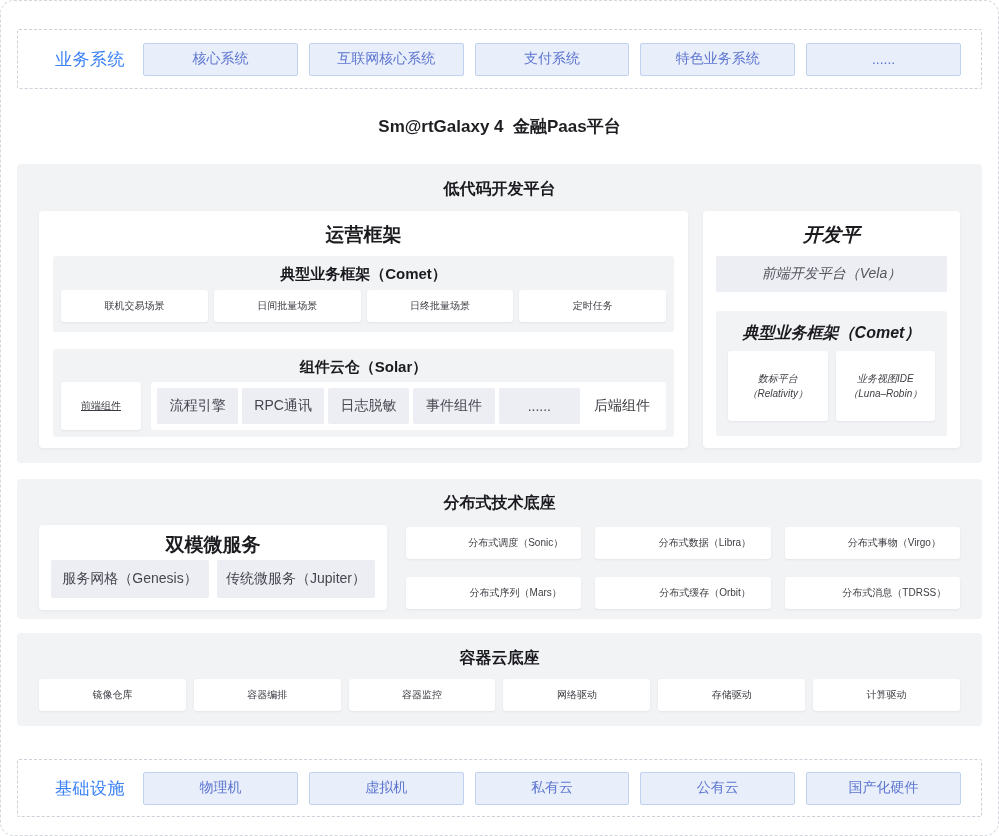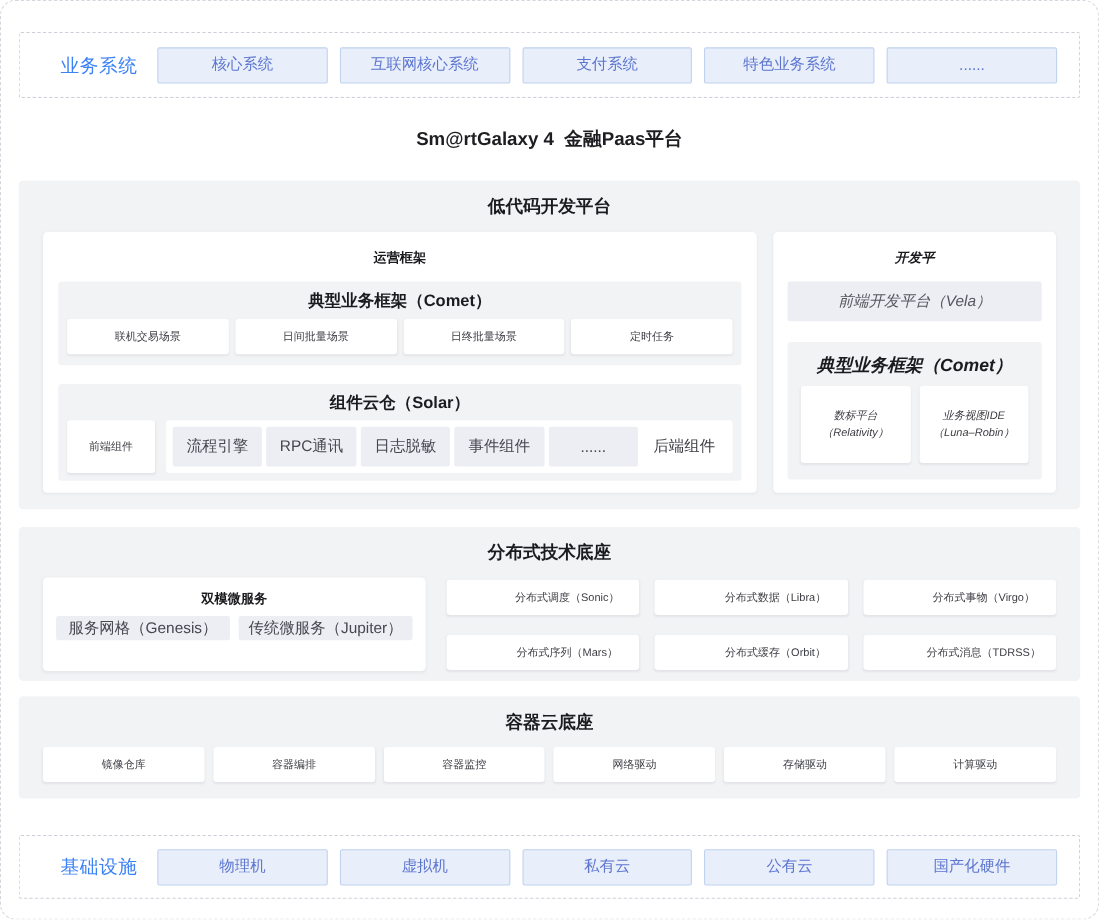--- a/index.html
+++ b/index.html
@@ -37,39 +37,39 @@
   .panel { background: #f2f3f5; border-radius: 4px; }
   .panel-title { text-align:center; font-weight:700; color:#1b1b1f; }
 
   
   .lc-panel { height: 299px; padding: 0 22px 15px; }
   .lc-panel .panel-title { height: 47px; line-height: 49px; font-size: 16px; }
   .lc-content { display:flex; gap: 15px; height: 237px; }
 
   .white-box { background:#fff; border-radius:4px; box-shadow: 0 1px 3px rgba(120,125,140,.10); }
   .op-box { flex: 1; padding: 0 14px; }
-  .box-title { height: 45px; line-height: 47px; text-align:center; font-weight:700; font-size:12px; color:#1b1b1f; }
+  .box-title { height: 45px; line-height: 47px; text-align:center; font-weight:700; font-size:19px; color:#1b1b1f; }
 
   .sub-panel { background:#f2f3f5; border-radius:3px; padding: 0 8px; }
   .sub-title { text-align:center; font-weight:700; color:#1b1b1f; }
 
   .comet-sub { height: 76px; }
   .comet-sub .sub-title { height: 34px; line-height: 36px; font-size: 15px; }
   .card-row { display:flex; gap: 6px; }
   .card {
     background:#fff; border-radius:3px; box-shadow: 0 1px 2px rgba(120,125,140,.12);
     display:flex; align-items:center; justify-content:center;
     font-size: 10px; color:#3c3d43;
   }
   .comet-sub .card { flex:1; height: 32px; }
 
   .solar-sub { height: 88px; margin-top: 17px; }
   .solar-sub .sub-title { height: 33px; line-height: 35px; font-size: 15px; }
   .solar-row { display:flex; gap: 10px; height: 48px; }
-  .front-card { width: 80px; height: 48px; }
+  .front-card { width: 80px; height: 48px; text-decoration: underline; }
   .solar-strip { flex:1; background:#fff; border-radius:3px; display:flex; align-items:center; gap:4px; padding: 6px; }
   .chip {
     background:#eceef4; border-radius:2px; color:#46474f; font-size:14px;
     display:flex; align-items:center; justify-content:center;
   }
   .solar-strip .chip { flex:1; height: 36px; }
   .back-label { width: 76px; text-align:center; font-size:14px; color:#3c3d43; }
 
   
   .dev-box { width: 257px; padding: 0 13px; font-style: italic; }
@@ -79,21 +79,21 @@
   .dev-cards { display:flex; gap: 8px; height: 70px; text-align: center; }
   .dev-cards .card { flex:1; flex-direction: column; line-height: 1.55; }
 
   
   .dist-panel { margin-top: 16px; height: 140px; padding: 0 22px 9px; }
   .dist-panel .panel-title { height: 46px; line-height: 48px; font-size: 16px; }
   .dist-content { display:flex; gap: 19px; }
   .dual-box { width: 348px; height: 85px; padding: 0 12px; }
   .dual-box .box-title { height: 35px; line-height: 39px; }
   .dual-chips { display:flex; gap: 8px; }
-  .dual-chips .chip { flex:1; height: 22px; }
+  .dual-chips .chip { flex:1; height: 38px; }
   .grid6 { flex:1; display:grid; grid-template-columns: repeat(3, 1fr); column-gap: 14px; row-gap: 17px; margin-top: 2px; }
   .grid6 .card { height: 32px; padding-left: 44px; }
 
   
   .cont-panel { margin-top: 14px; height: 93px; padding: 0 22px 15px; }
   .cont-panel .panel-title { height: 46px; line-height: 50px; font-size: 16px; }
   .cont-cards { display:flex; gap: 8px; }
   .cont-cards .card { flex:1; height: 32px; }
 </style>
 </head>

